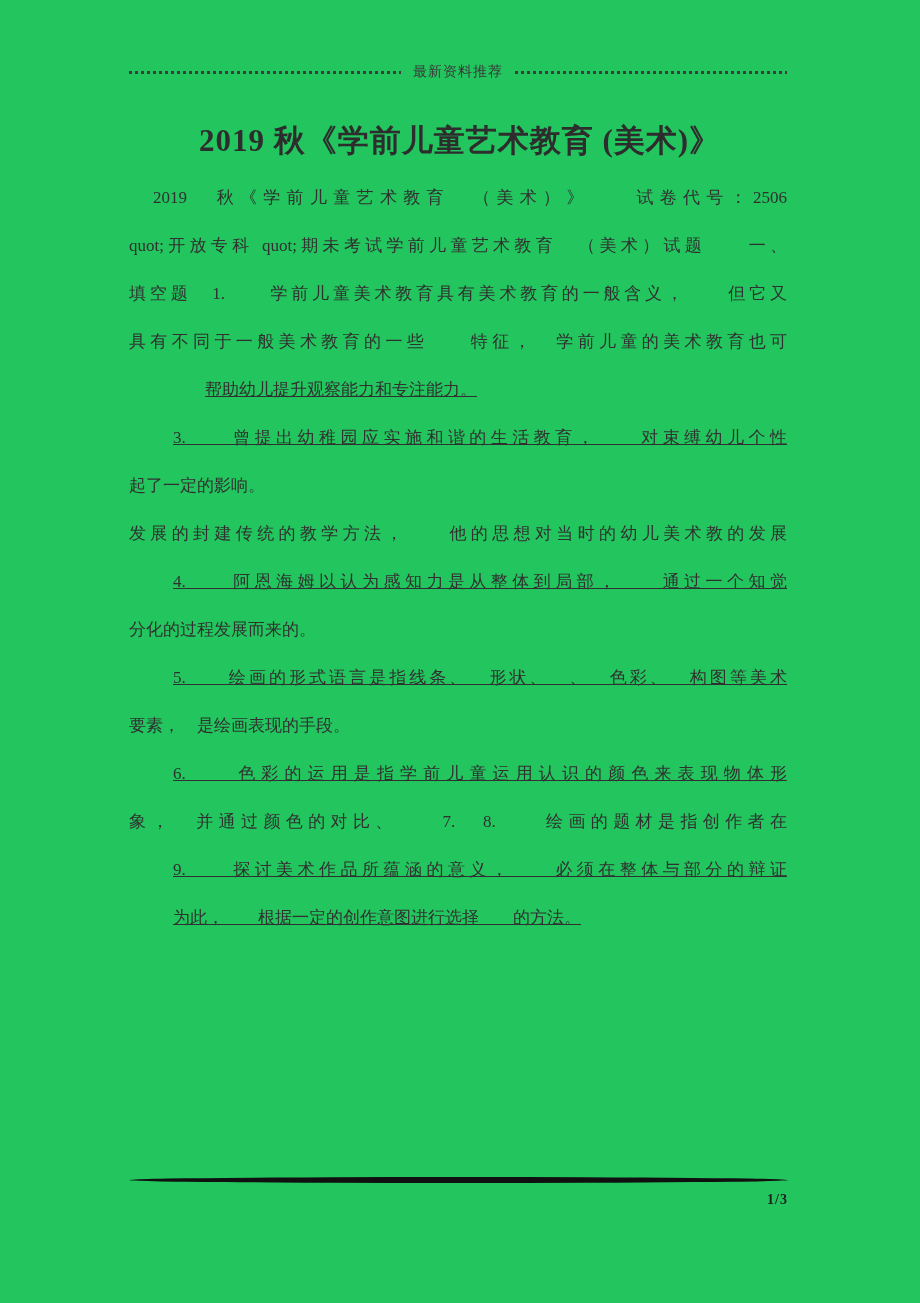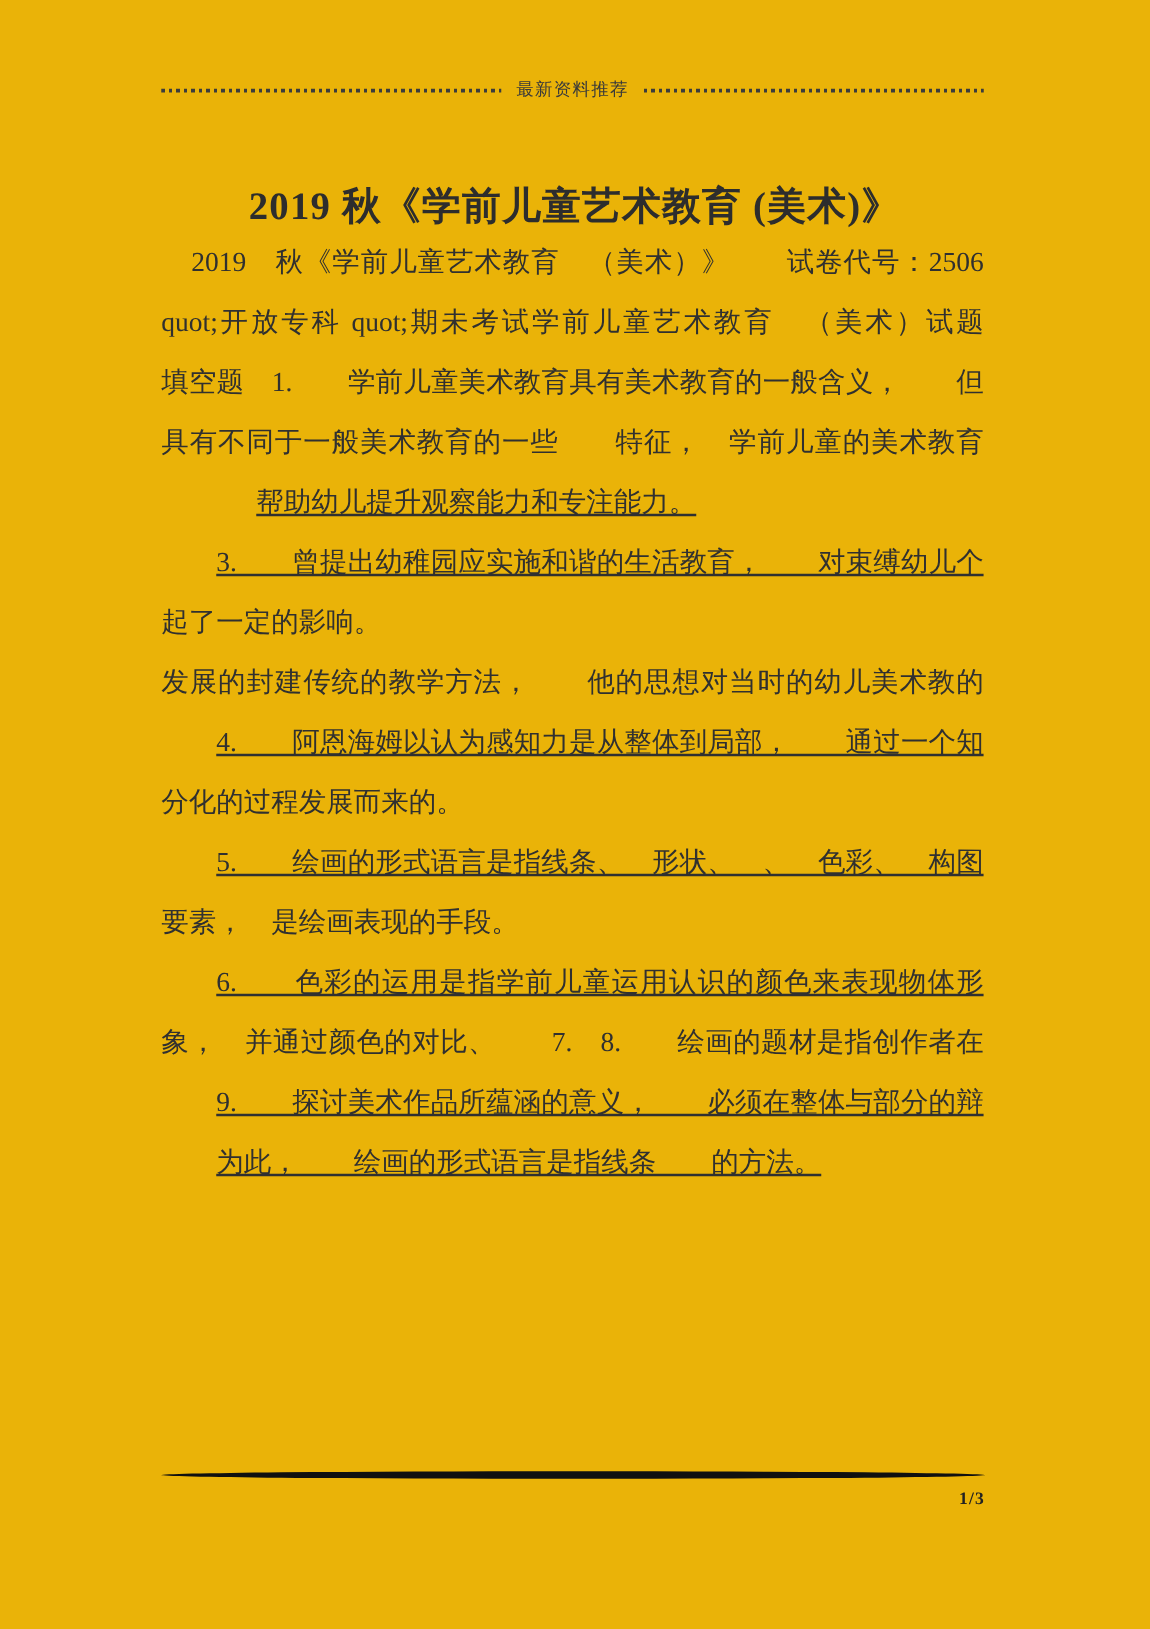--- a/index.html
+++ b/index.html
@@ -1,20 +1,20 @@
 <!DOCTYPE html>
 <html><head>
 <meta charset="utf-8">
 <style>
   html, body { margin: 0; padding: 0; background: #ffffff; }
   .page {
     position: relative;
     width: 920px;
     height: 1303px;
-    background: #eab308;
+    background: #22c55e;
     font-family: "Liberation Serif", serif;
     color: #333333;
     overflow: hidden;
   }
   
   .header {
     position: absolute;
     top: 63px;
     left: 129px;
     width: 658px;
@@ -37,29 +37,28 @@
   .doc-title {
     position: absolute;
     top: 120px;
     left: 0;
     width: 100%;
     text-align: center;
     font-size: 31px;
     font-weight: bold;
     color: #2d2d2d;
     letter-spacing: 1px;
-    margin-top: 24px;
   }
   
   .body-text {
     position: absolute;
-    top: 186px;
+    top: 174px;
     left: 129px;
     width: 658px;
-    font-size: 22px;
+    font-size: 17px;
     color: #303030;
   }
   .line {
     height: 48px;
     line-height: 48px;
     overflow: hidden;
   }
   .line.fill {
     text-align: justify;
     text-align-last: justify;
@@ -112,20 +111,20 @@
       <div class="line ind-2 fill">3.　　曾提出幼稚园应实施和谐的生活教育，　　对束缚幼儿个性</div>
       <div class="line ind-0">起了一定的影响。</div>
       <div class="line ind-0 fill">发展的封建传统的教学方法，　　他的思想对当时的幼儿美术教的发展</div>
       <div class="line ind-2 fill">4.　　阿恩海姆以认为感知力是从整体到局部，　　通过一个知觉</div>
       <div class="line ind-0">分化的过程发展而来的。</div>
       <div class="line ind-2 fill">5.　　绘画的形式语言是指线条、　形状、　、　色彩、　构图等美术</div>
       <div class="line ind-0">要素，　是绘画表现的手段。</div>
       <div class="line ind-2 fill">6.　　色彩的运用是指学前儿童运用认识的颜色来表现物体形</div>
       <div class="line ind-0 fill">象，　并通过颜色的对比、　　7.　8.　　绘画的题材是指创作者在</div>
       <div class="line ind-2 fill">9.　　探讨美术作品所蕴涵的意义，　　必须在整体与部分的辩证</div>
-      <div class="line ind-2">为此，　　绘画的形式语言是指线条　　的方法。</div>
+      <div class="line ind-2">为此，　　根据一定的创作意图进行选择　　的方法。</div>
     </div>
 
   <div class="footer-rule"></div>
 
   <div class="page-number">1/3</div>
 
 </div>
 
 </body></html>

